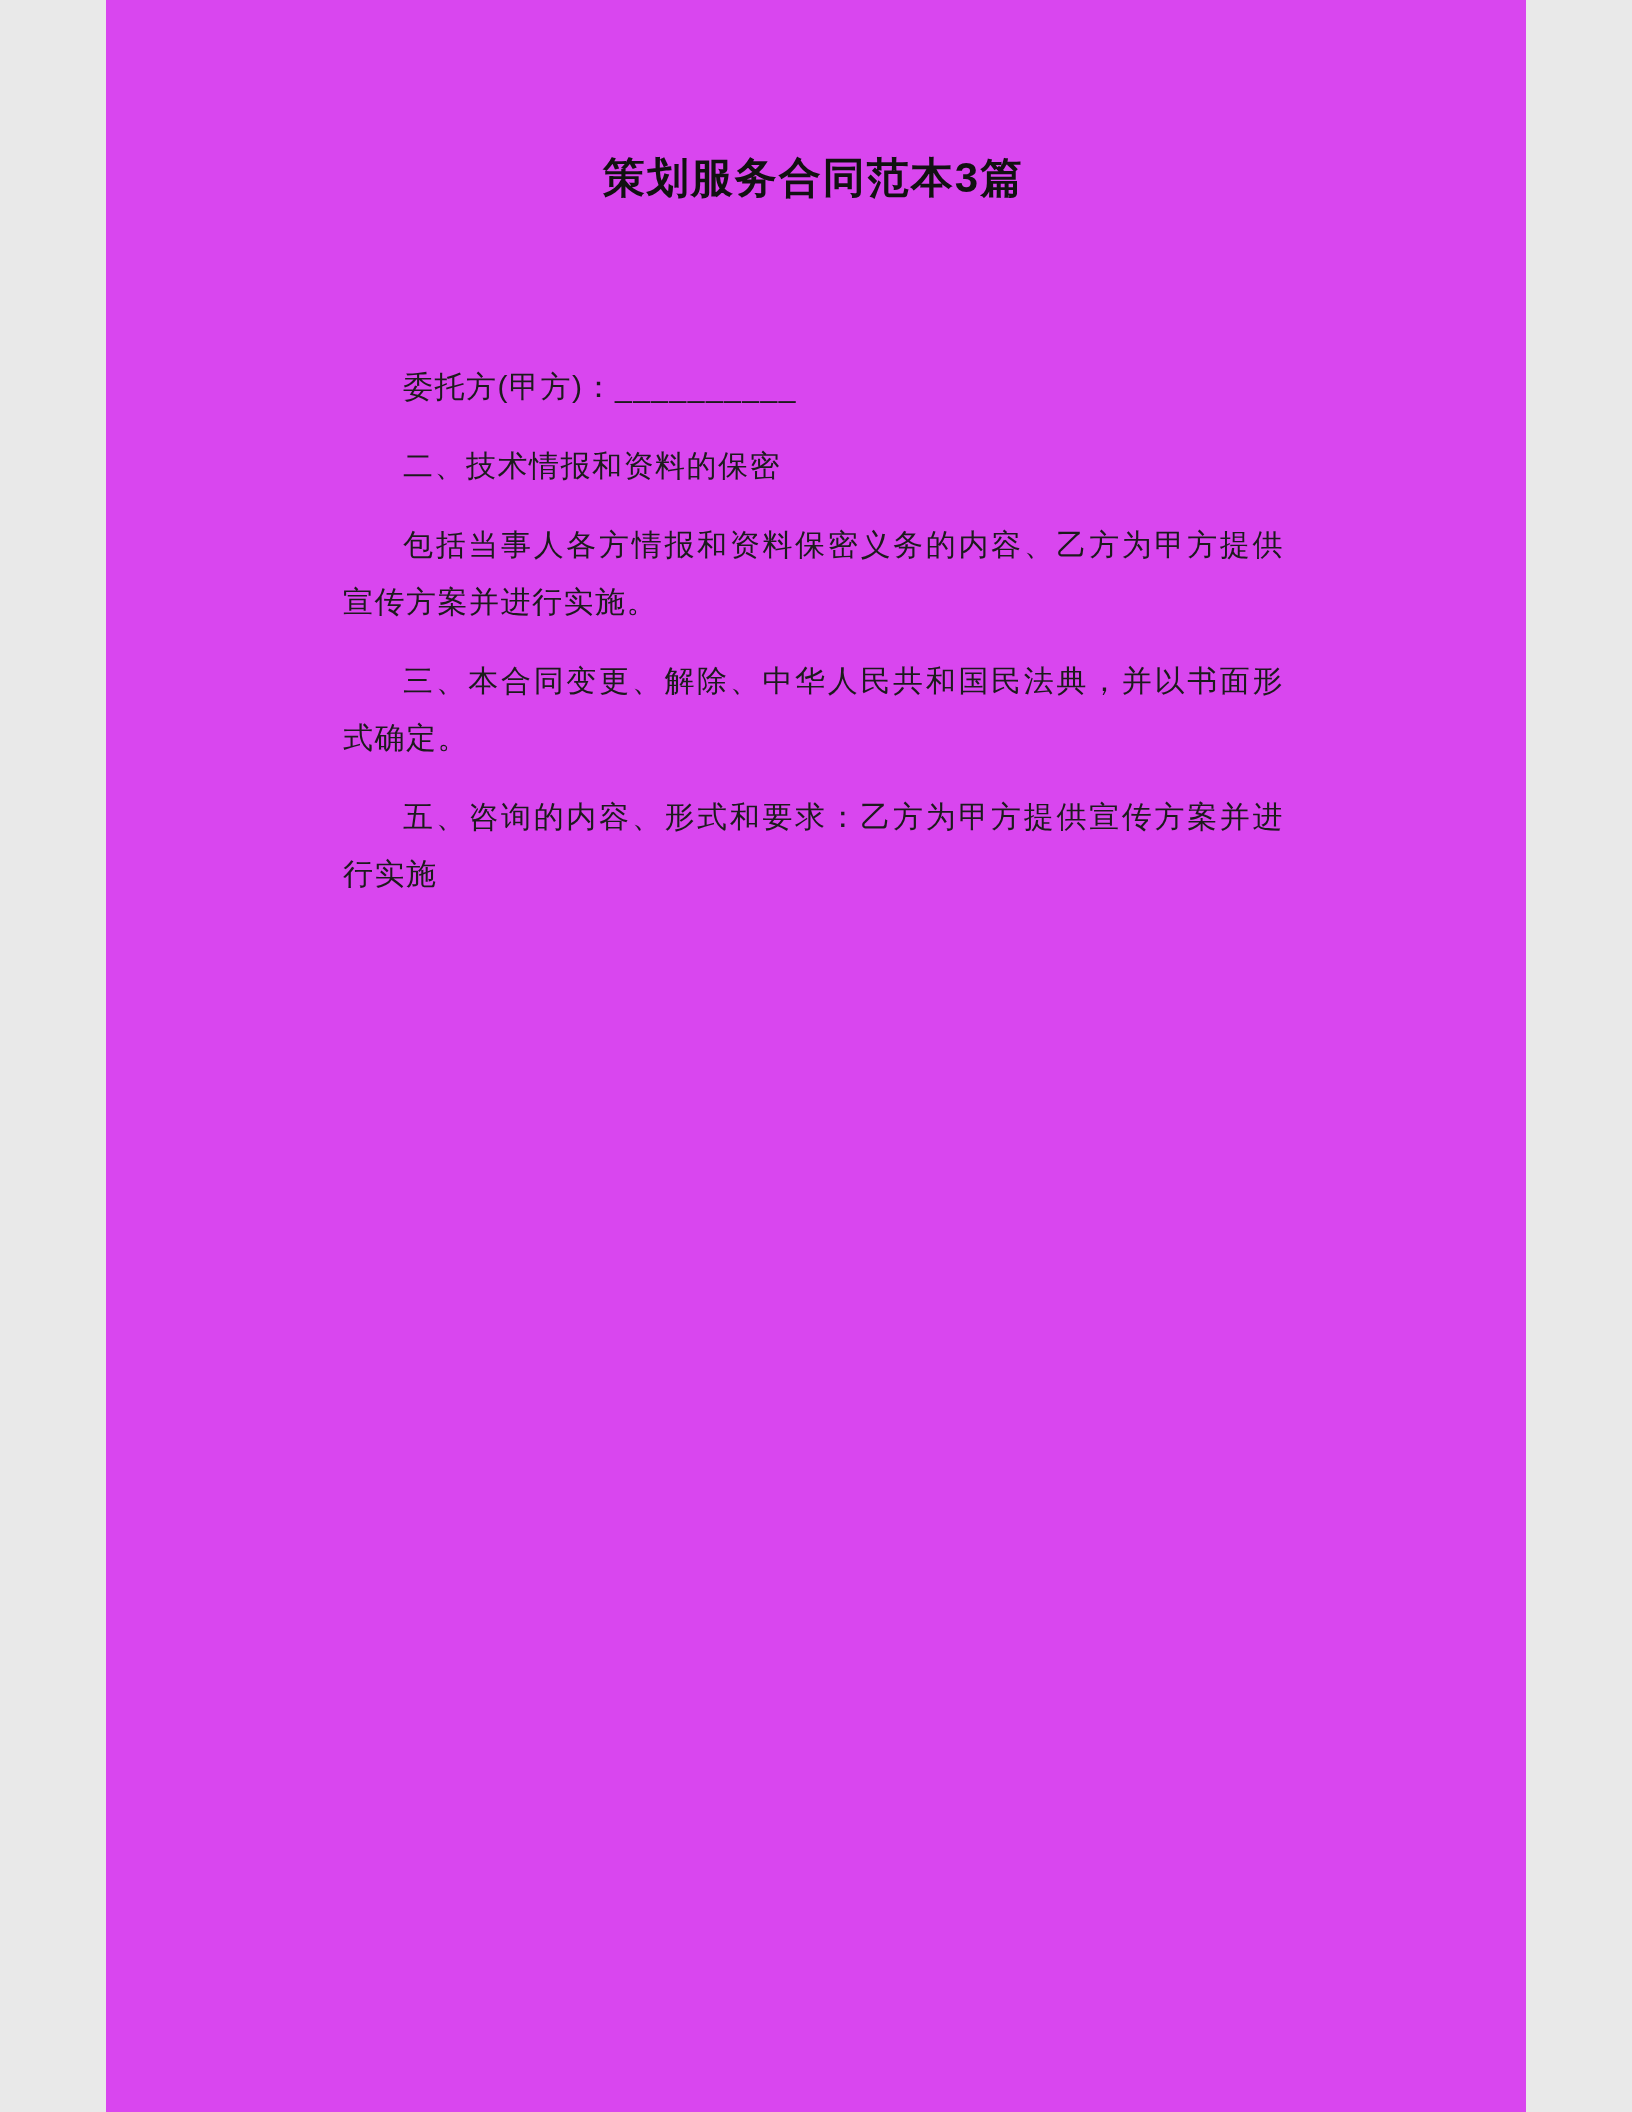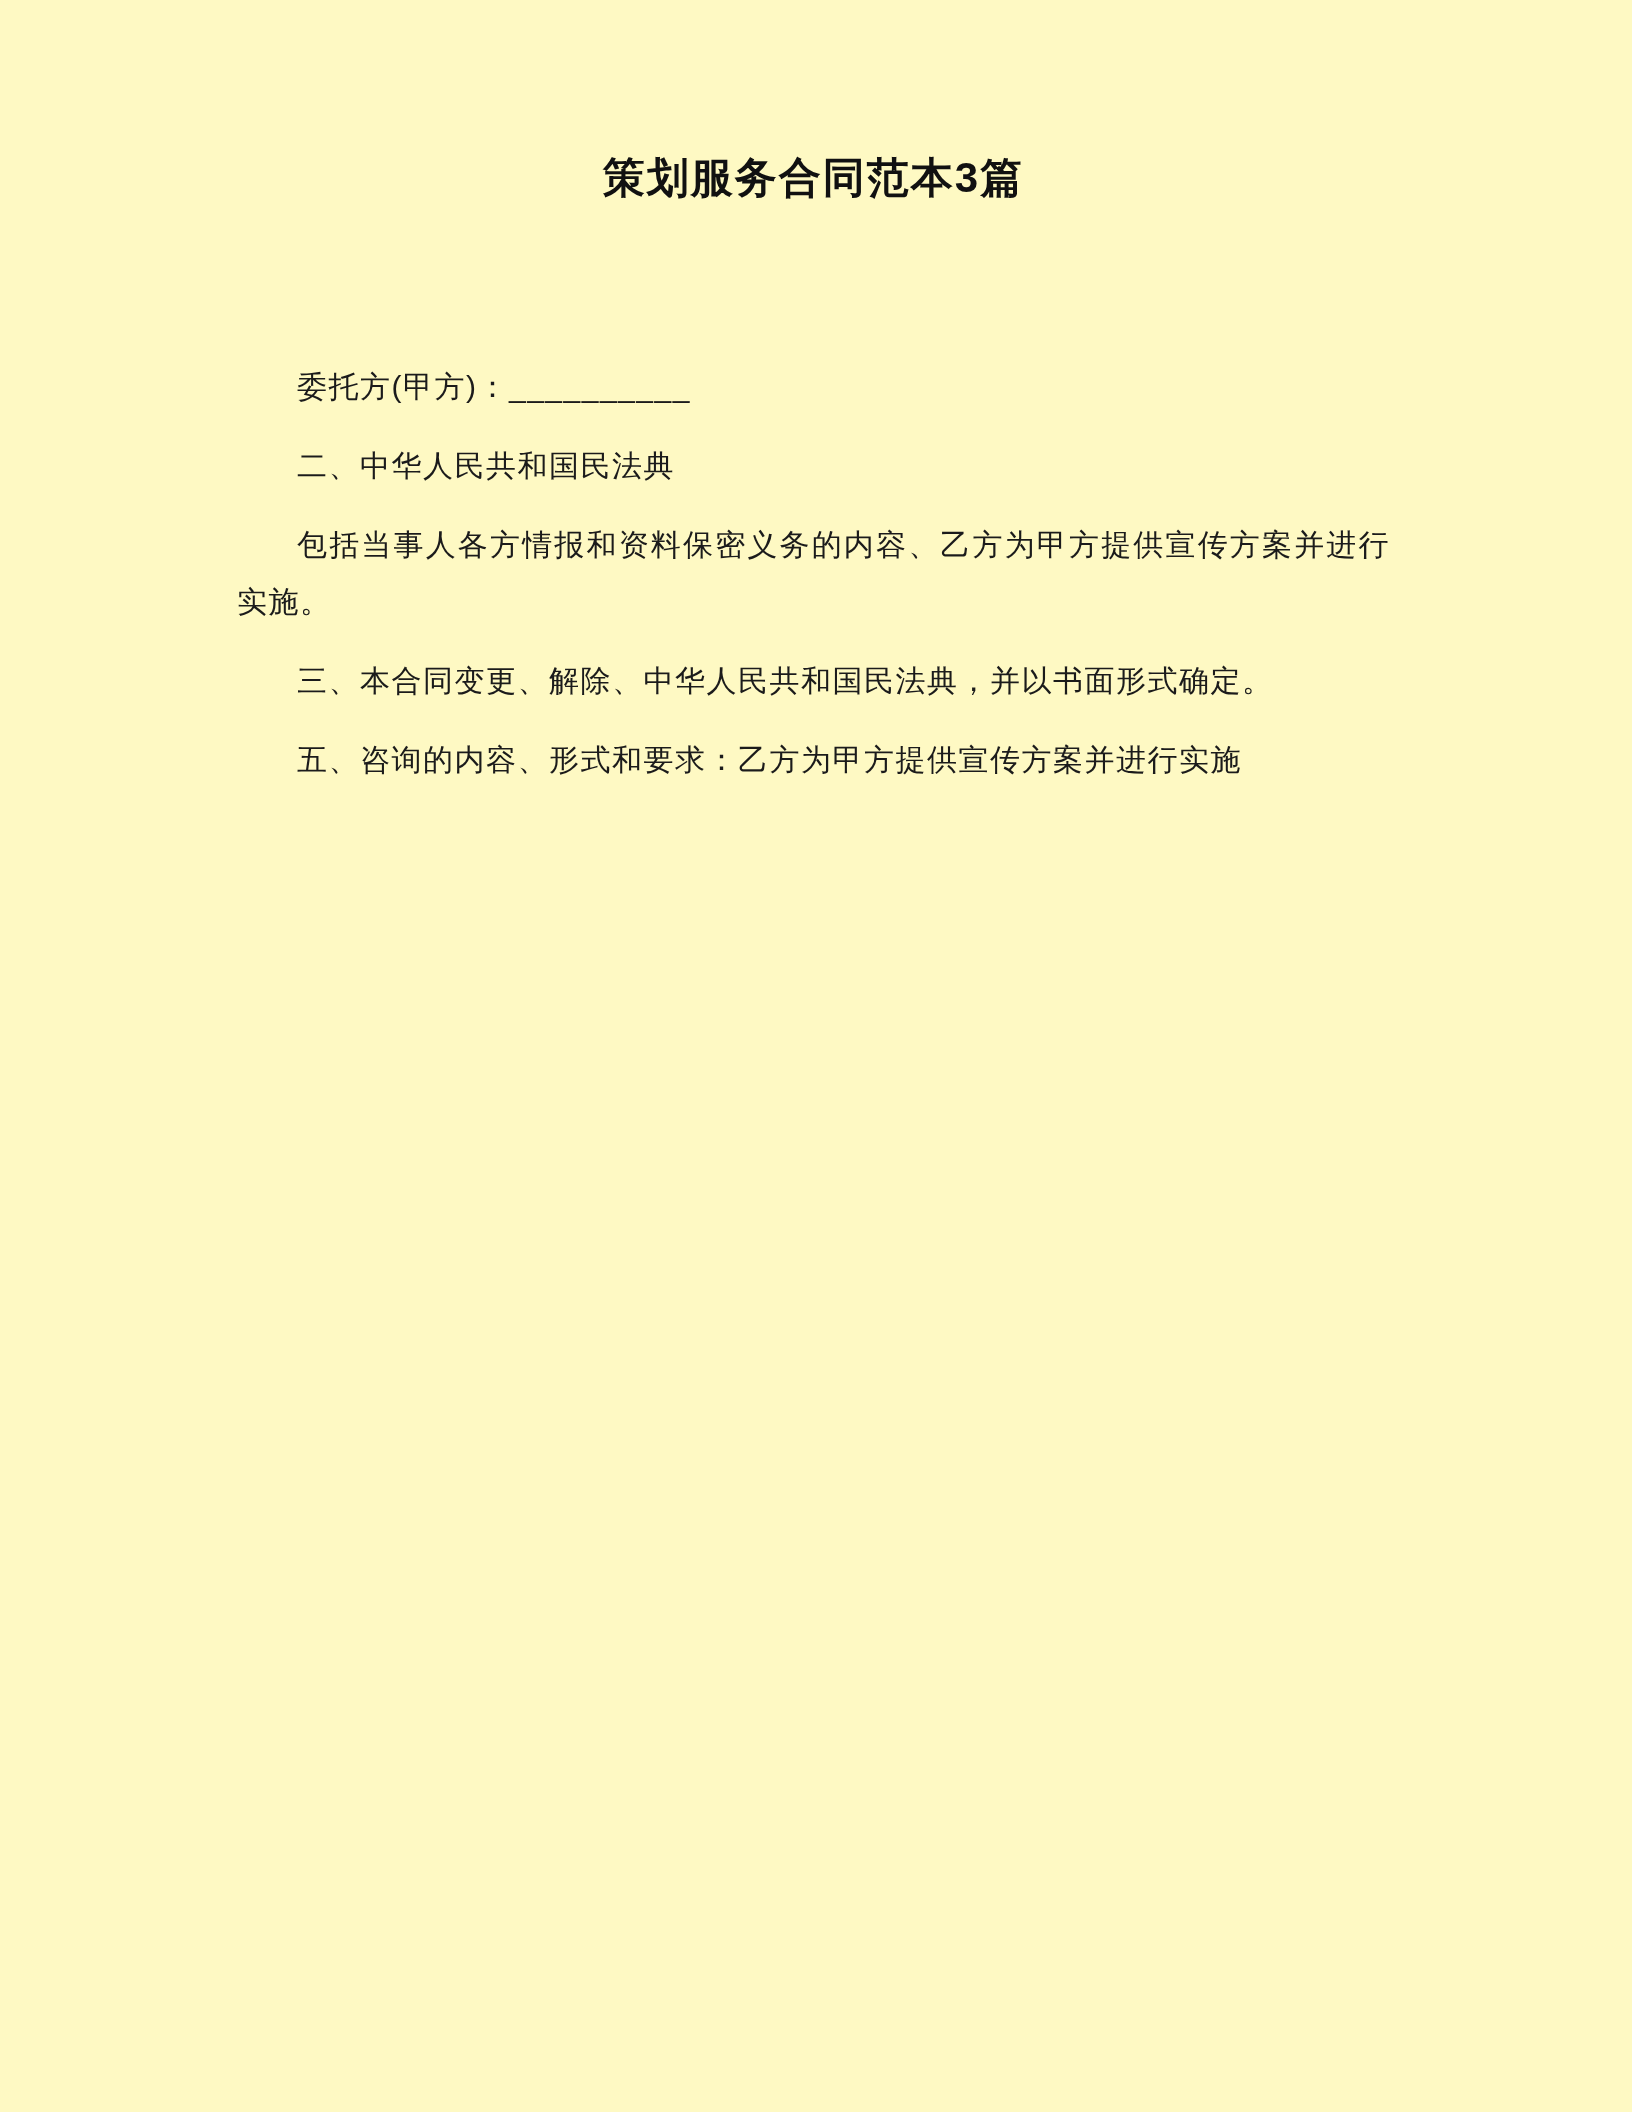--- a/index.html
+++ b/index.html
@@ -1,22 +1,22 @@
 <!DOCTYPE html>
 <html><head>
 <meta charset="utf-8">
 <style>
   * { margin: 0; padding: 0; box-sizing: border-box; }
   html, body { background: #e9e9e9; }
   .page {
     position: relative;
-    width: 1632px;
+    width: 1420px;
     height: 2112px;
     margin: 0 auto;
-    background: #fef9c3;
+    background: #d946ef;
     font-family: "Liberation Sans", "DejaVu Sans", sans-serif;
     color: #1b1b1b;
     padding: 150px 242px 120px 237px;
     overflow: hidden;
   }
   .doc-title {
     text-align: center;
     font-size: 42px;
     font-weight: bold;
     letter-spacing: 2px;
@@ -39,18 +39,18 @@
   }
 </style>
 </head>
 <body>
 
 <div class="page">
   <h1 class="doc-title">策划服务合同范本3篇</h1>
 
   <div class="doc-body">
     <p class="para">委托方(甲方)：__________</p>
-    <p class="para">二、中华人民共和国民法典</p>
+    <p class="para">二、技术情报和资料的保密</p>
     <p class="para">包括当事人各方情报和资料保密义务的内容、乙方为甲方提供宣传方案并进行实施。</p>
     <p class="para">三、本合同变更、解除、中华人民共和国民法典，并以书面形式确定。</p>
     <p class="para">五、咨询的内容、形式和要求：乙方为甲方提供宣传方案并进行实施</p>
   </div>
 </div>
 
 </body></html>

